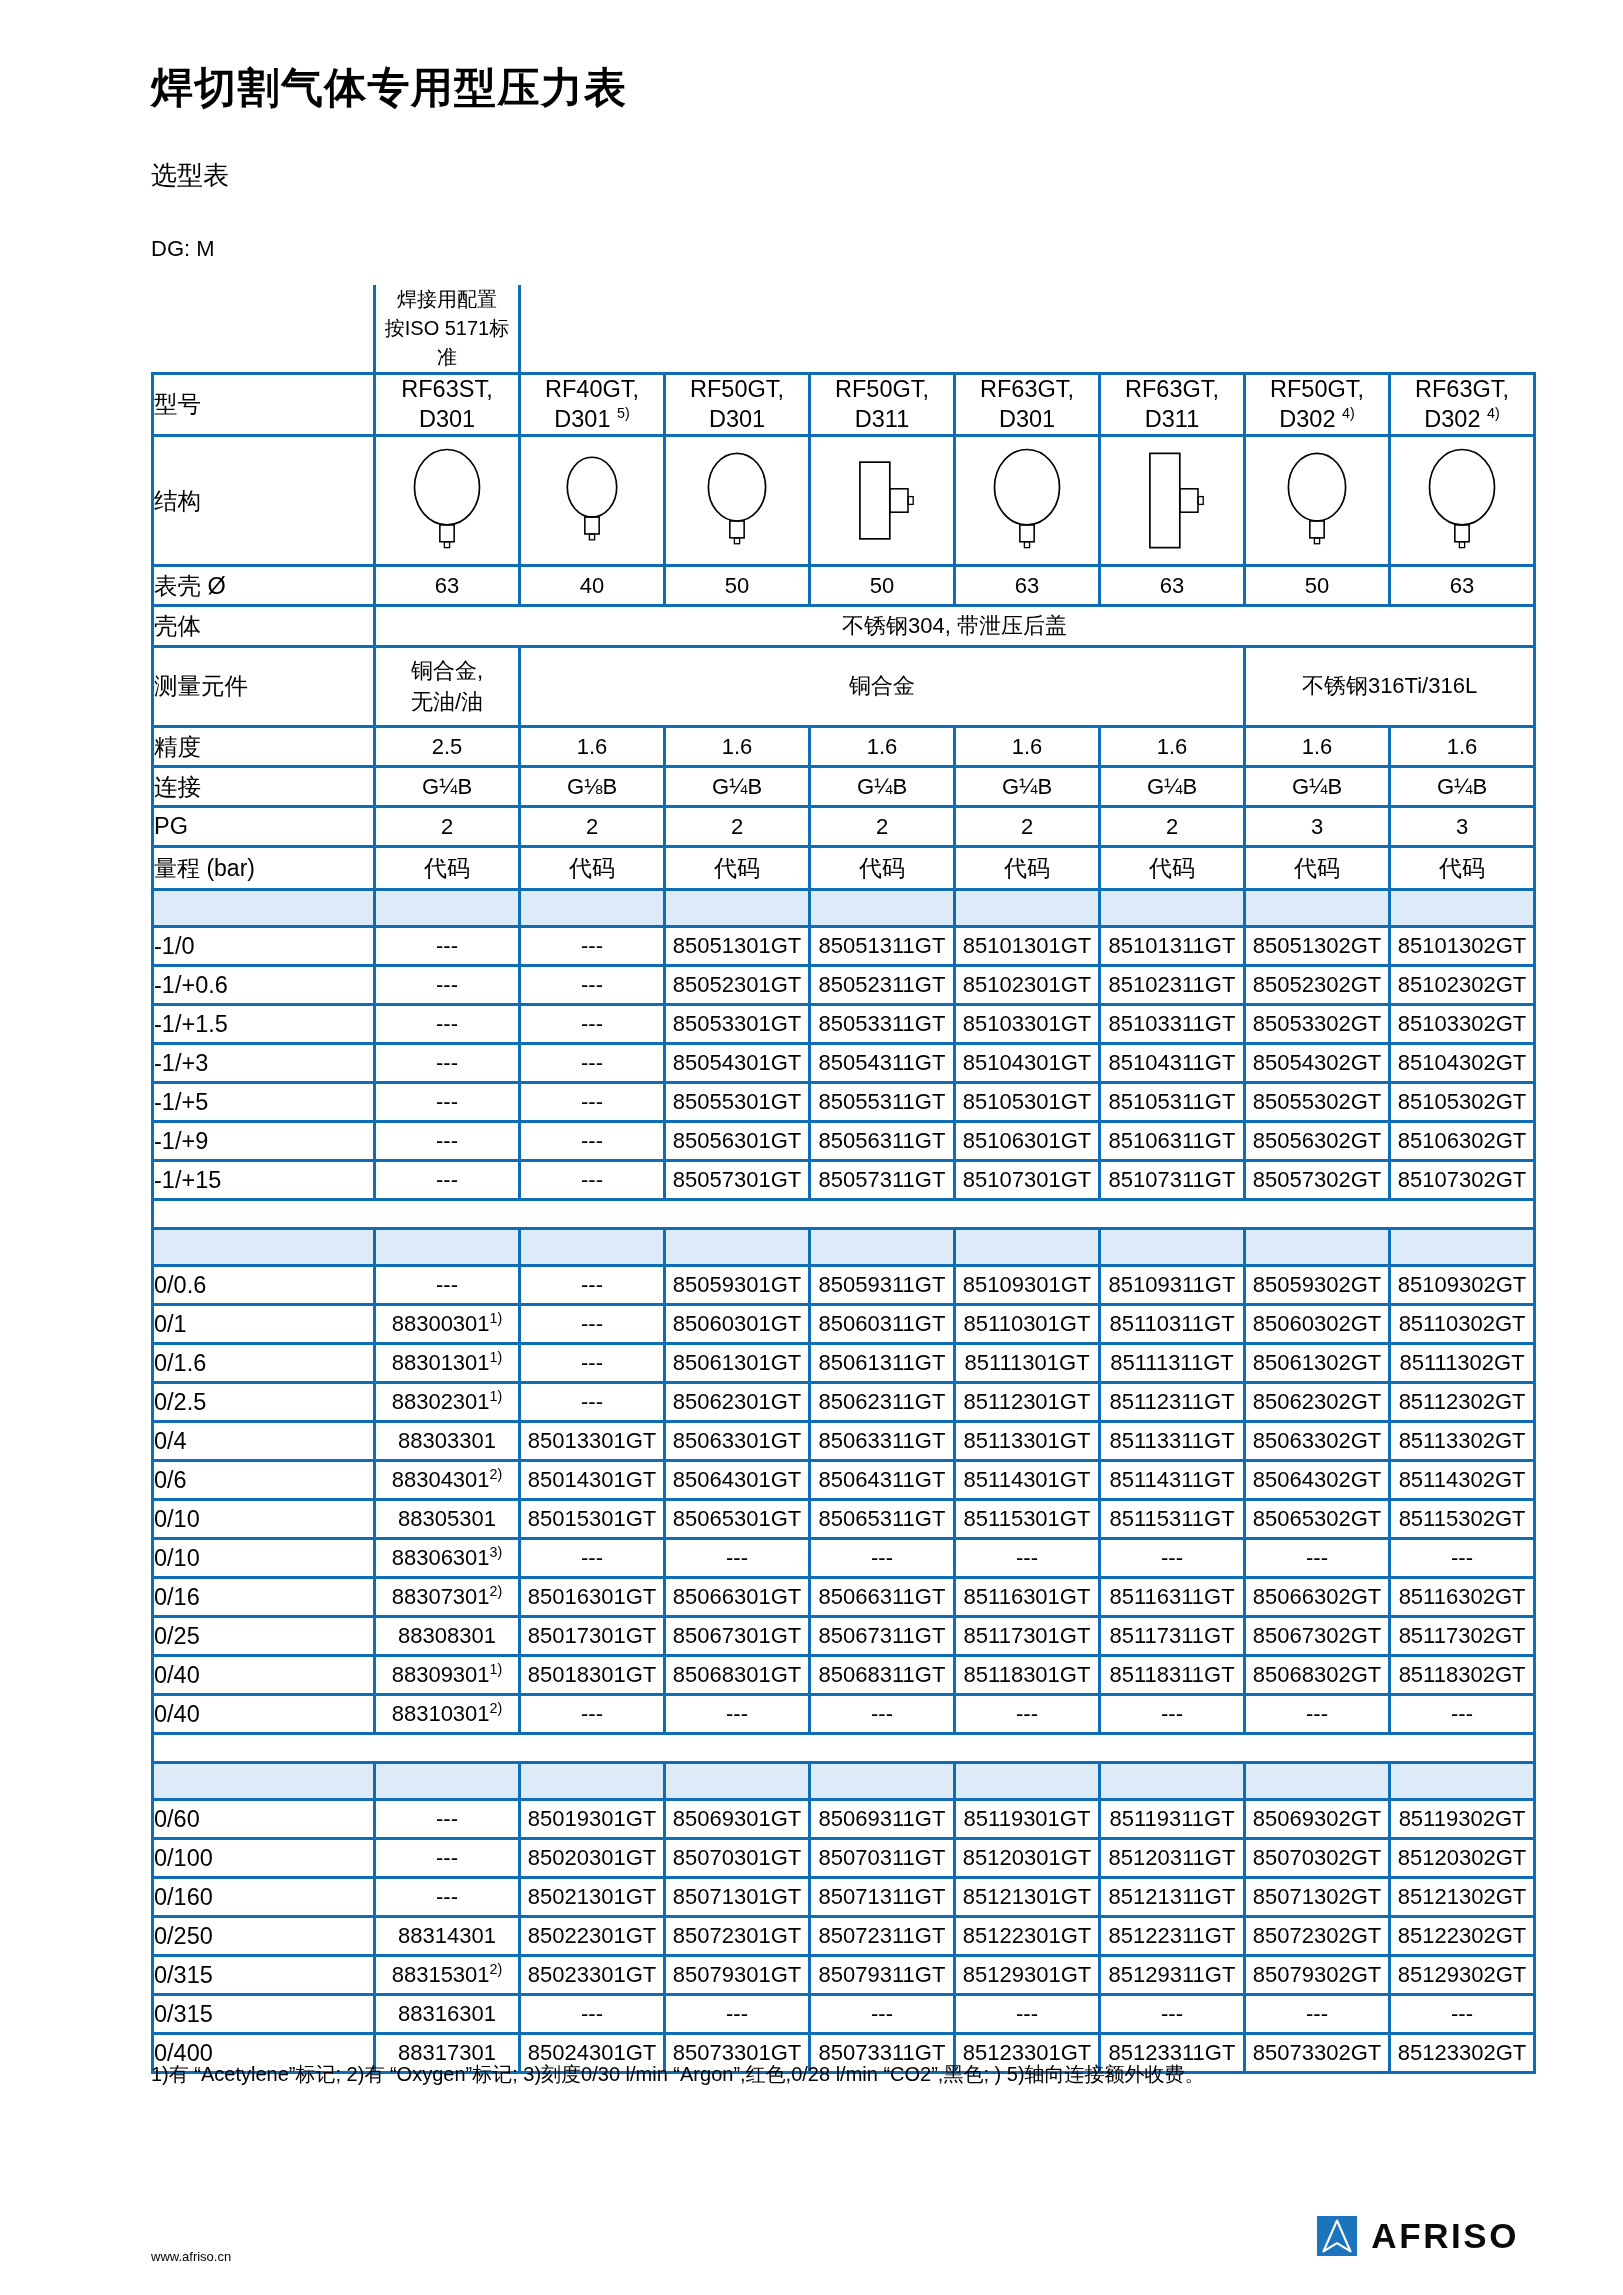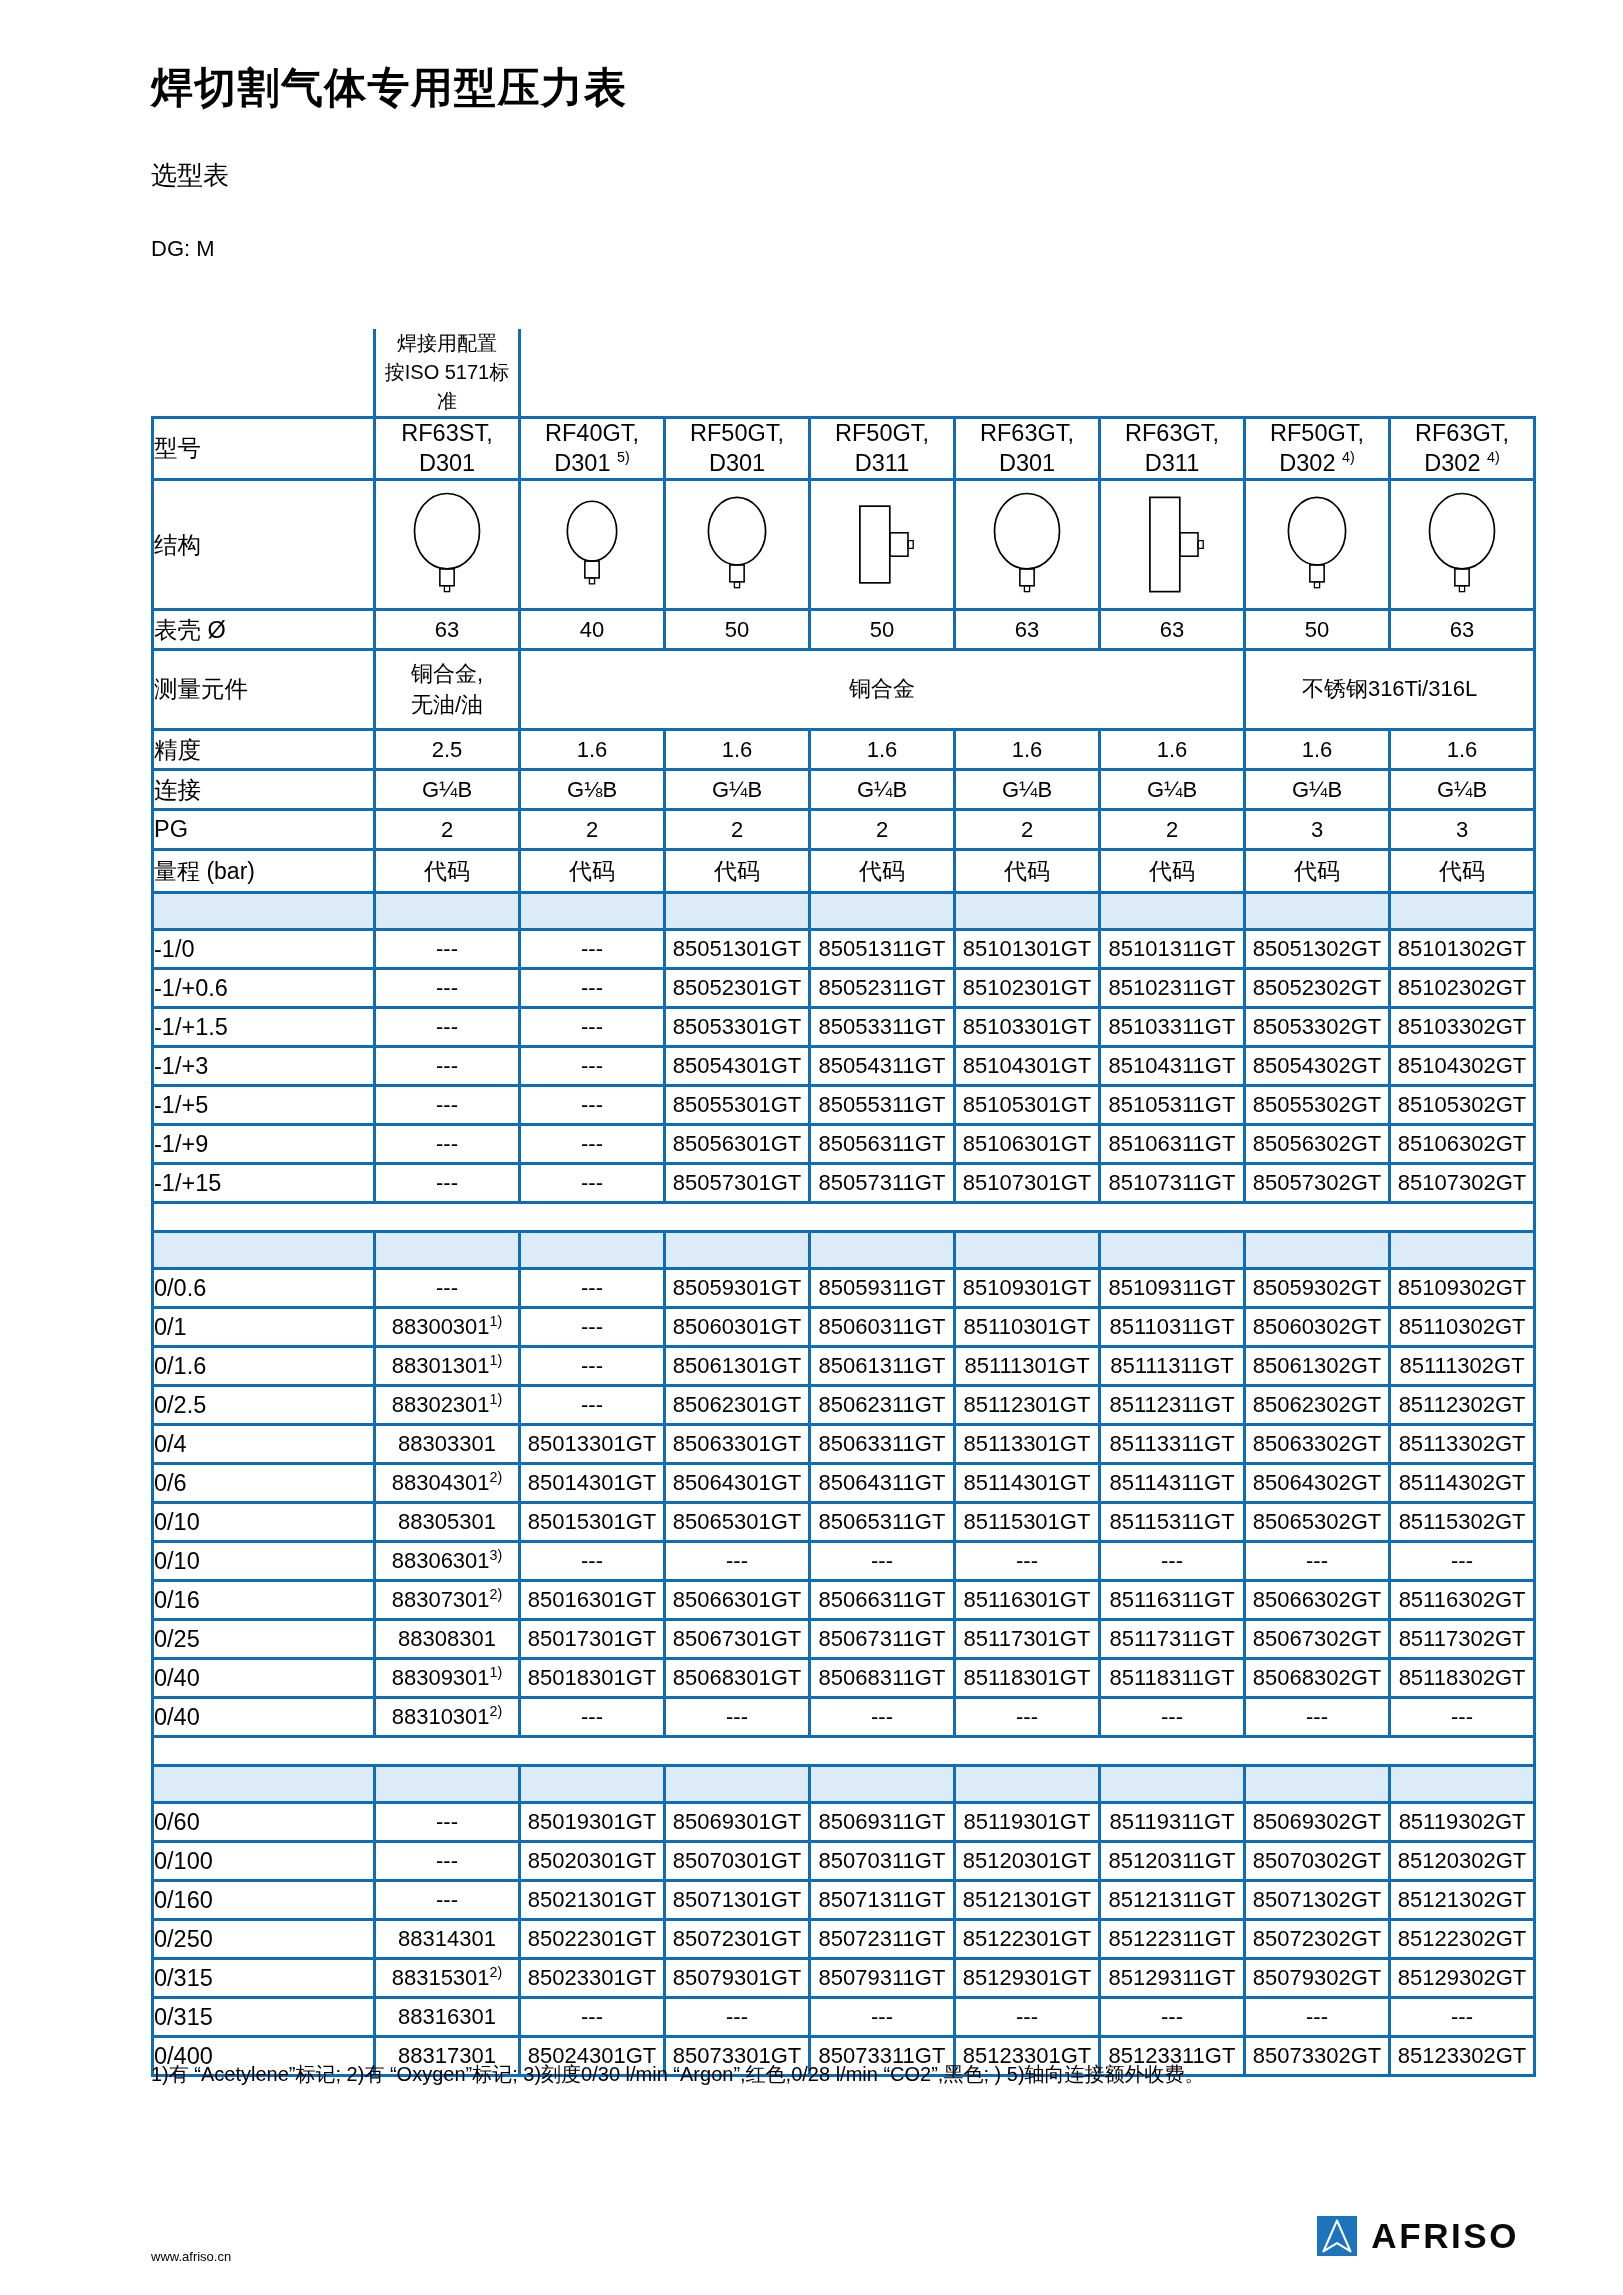--- a/index.html
+++ b/index.html
@@ -9,21 +9,21 @@
   html,body{margin:0;padding:0;}
   body{
     width:1623px;height:2295px;position:relative;background:#ffffff;
     font-family:"Liberation Sans", sans-serif;color:#000;
   }
   .abs{position:absolute;}
   #doc-title{left:151px;top:60px;font-size:42px;font-weight:700;letter-spacing:1.3px;}
   #doc-subtitle{left:151px;top:158px;font-size:26px;font-weight:400;}
   #dg-note{left:151px;top:236px;font-size:22px;}
   #table-wrap{left:151px;top:285px;width:1385px;}
-  table{border-collapse:collapse;table-layout:fixed;width:1385px;margin-top:44px;}
+  table{border-collapse:collapse;table-layout:fixed;width:1385px;}
   col.c-label{width:222px;}
   col.c-data{width:145px;}
   td,th{
     border:3.3px solid var(--blue);
     text-align:center;vertical-align:middle;
     font-size:22px;font-weight:400;padding:0;overflow:hidden;
   }
   .lbl{text-align:left;padding-left:0;font-size:23.5px;}
   
   tr.iso-row td{border:none;height:72px;}
@@ -149,20 +149,24 @@
           <td class="lbl">表壳 Ø</td>
           <td>63</td>
           <td>40</td>
           <td>50</td>
           <td>50</td>
           <td>63</td>
           <td>63</td>
           <td>50</td>
           <td>63</td>
         </tr>
+        <tr class="h58">
+          <td class="lbl">壳体</td>
+          <td colspan="8">不锈钢304, 带泄压后盖</td>
+        </tr>
         <tr class="elem-row">
           <td class="lbl">测量元件</td>
           <td colspan="1">铜合金,
 无油/油</td>
           <td colspan="5">铜合金</td>
           <td colspan="2">不锈钢316Ti/316L</td>
         </tr>
         <tr class="h56">
           <td class="lbl">精度</td>
           <td>2.5</td>

